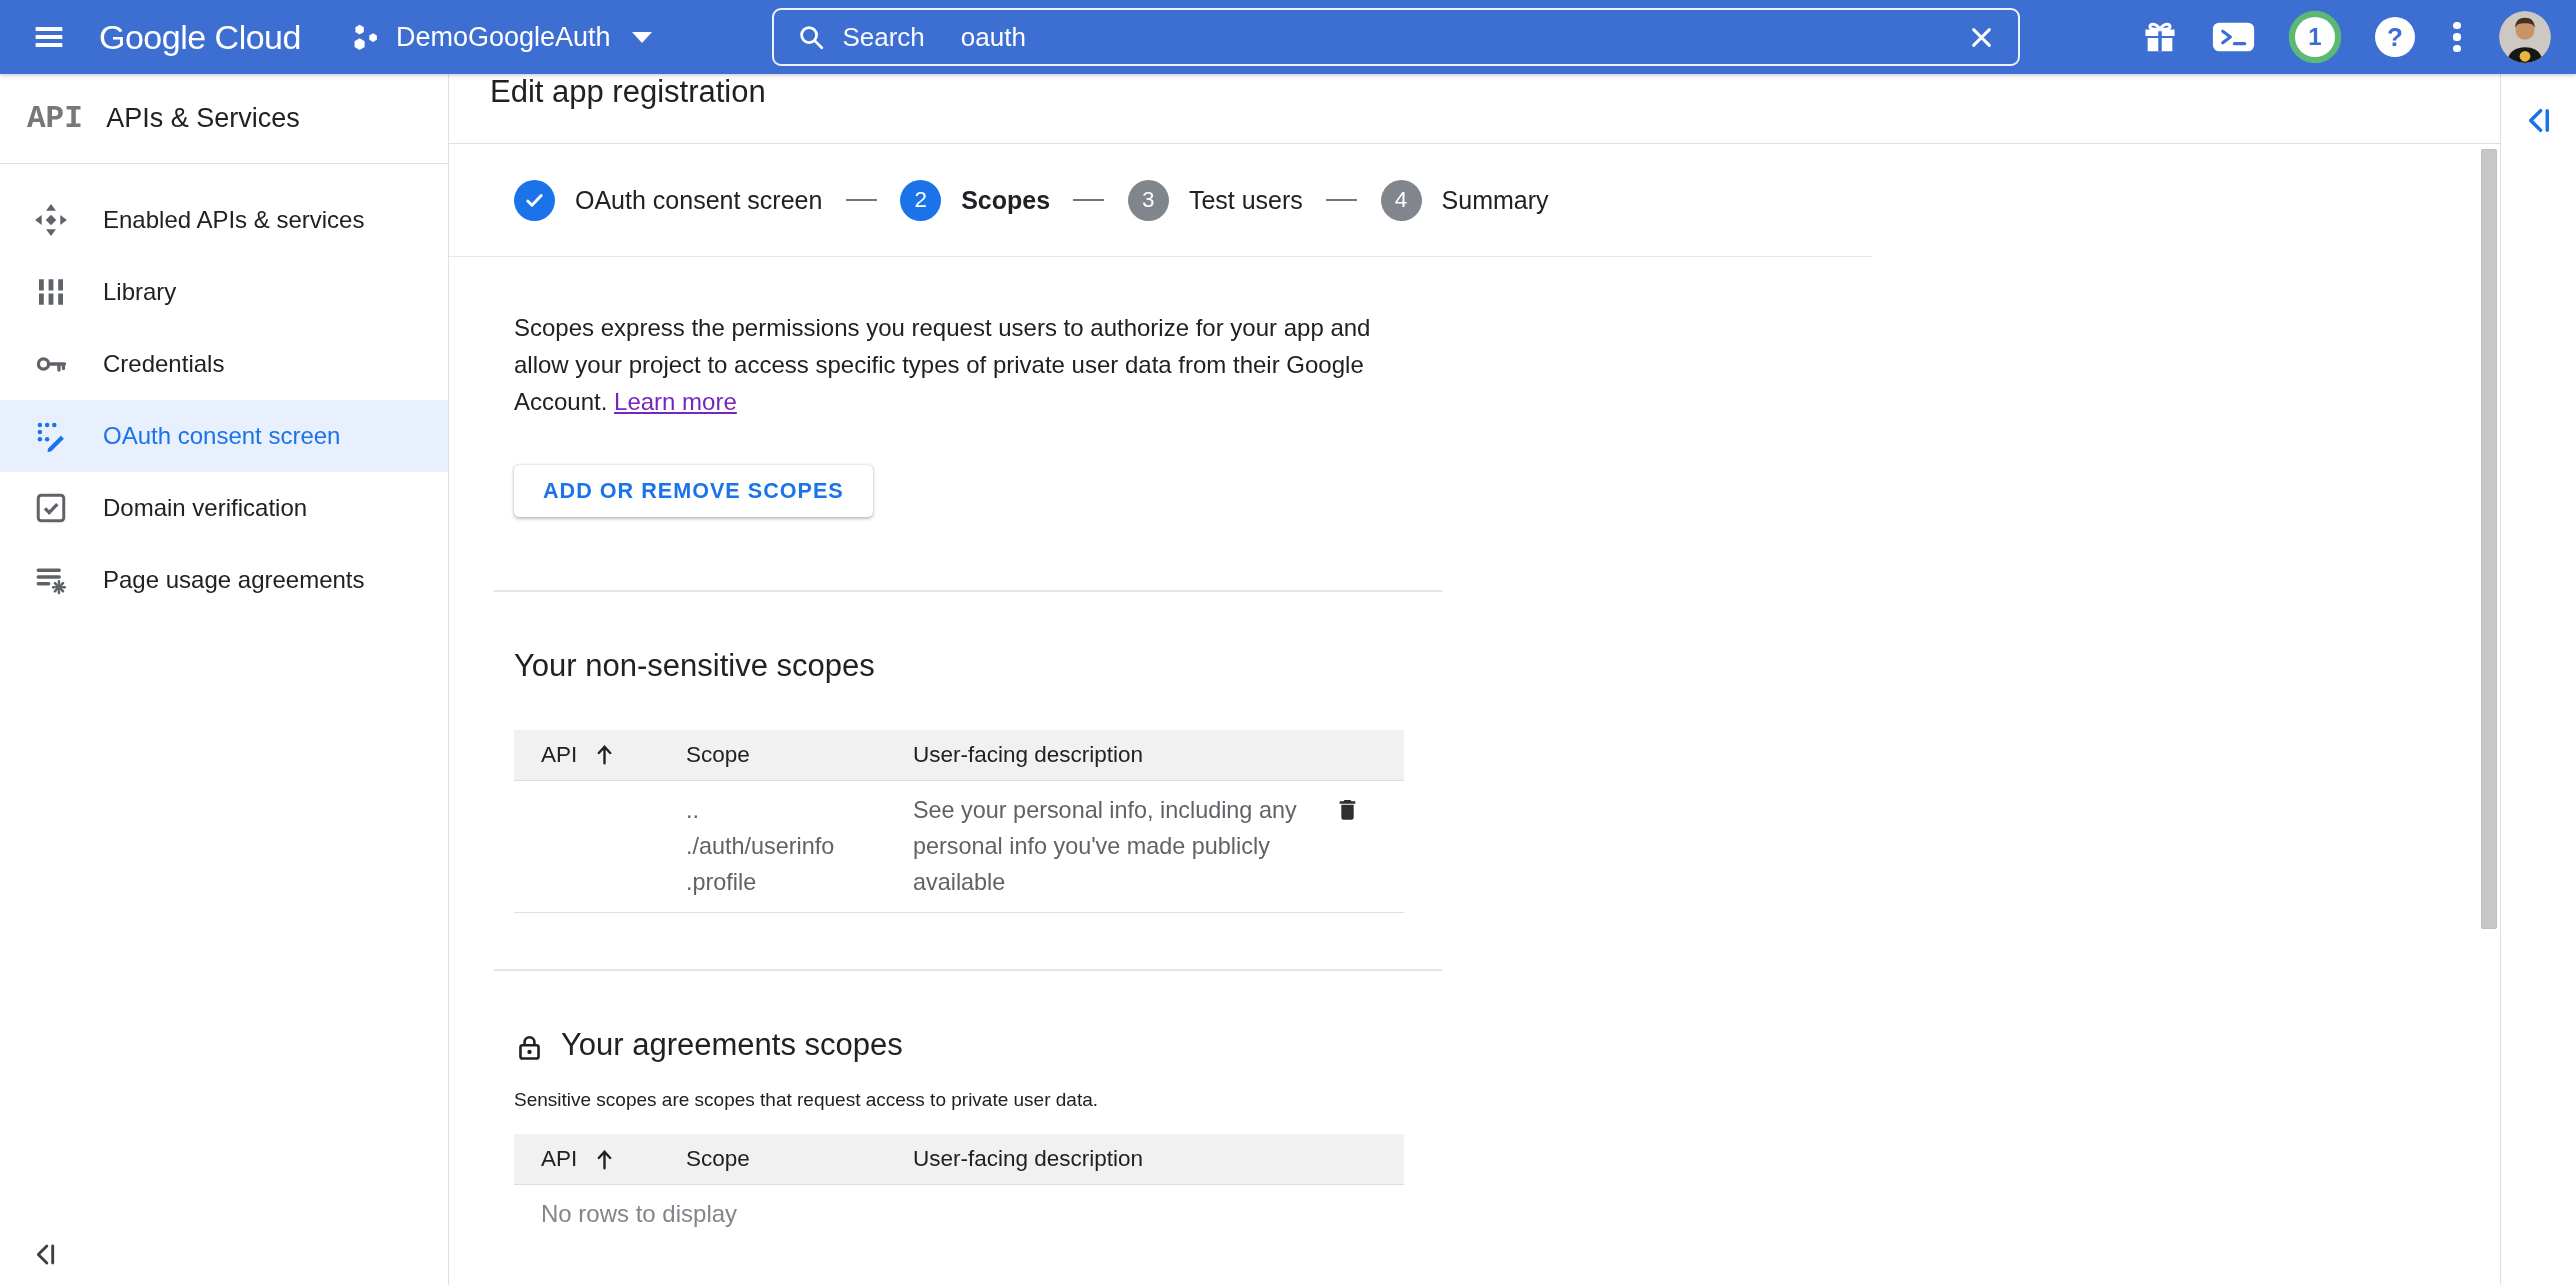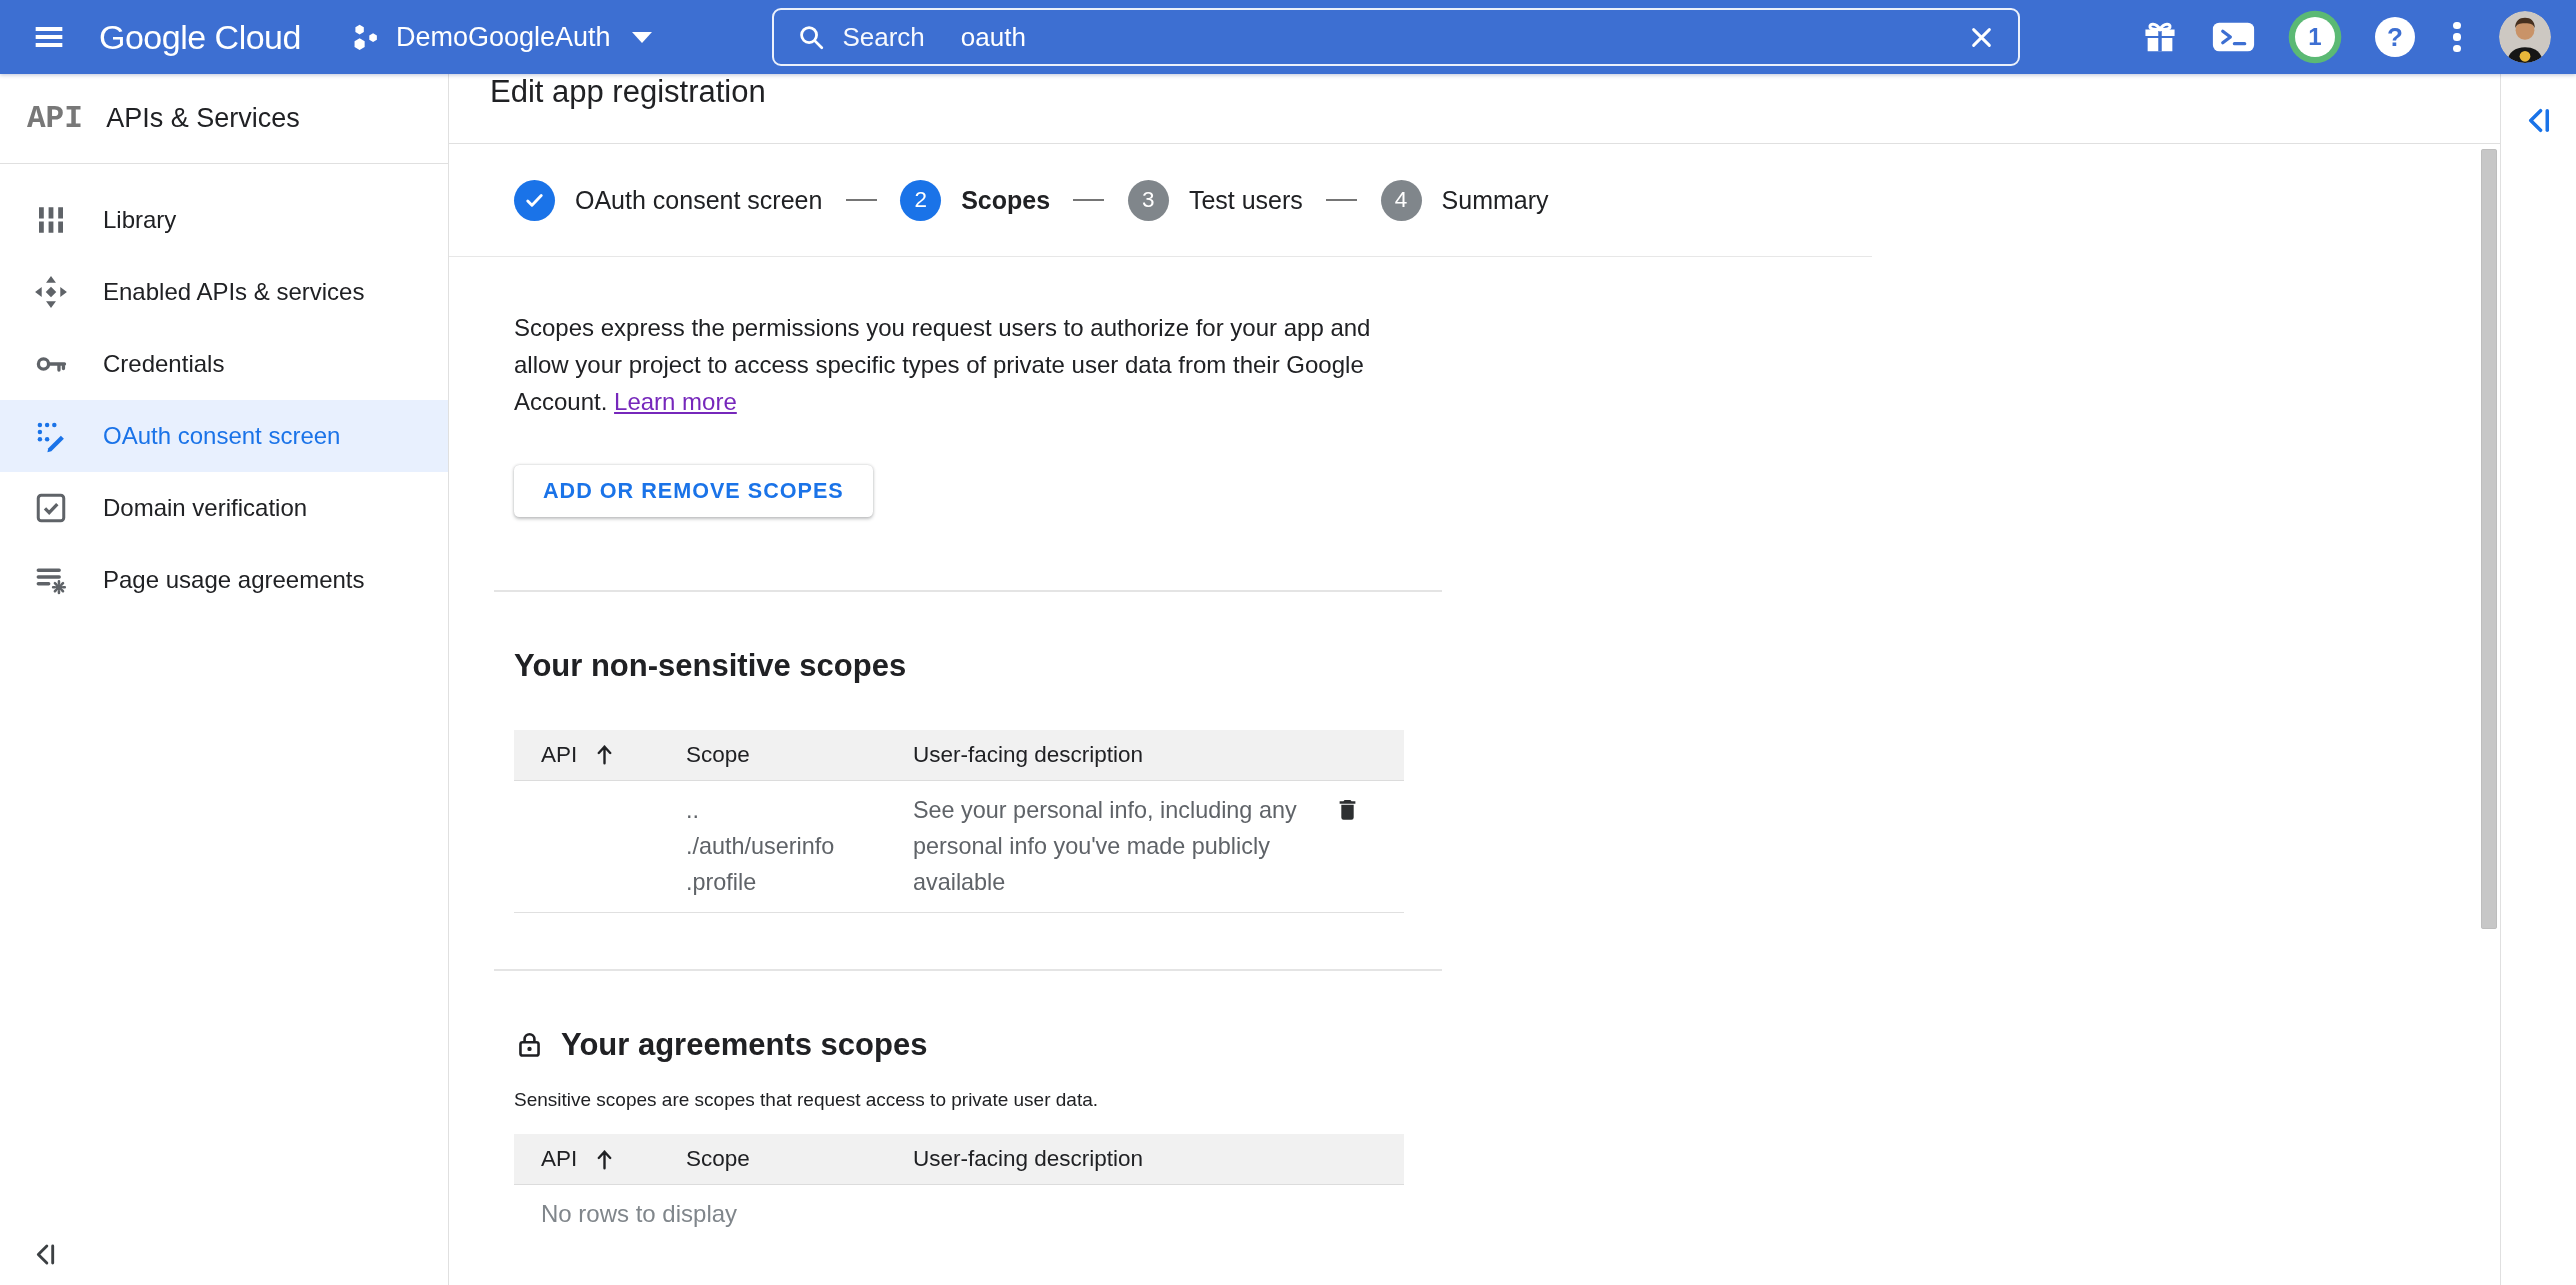--- a/index.html
+++ b/index.html
@@ -79,22 +79,22 @@
   .learn-more{color:var(--link-purple);text-decoration:underline;cursor:pointer}
 
   .add-btn{margin:45px 0 4px 65px;height:52px;padding:0 29px;border:none;border-radius:5.4px;
     background:#fff;color:var(--accent-blue);font-size:21.6px;font-weight:700;letter-spacing:1px;
     font-family:inherit;cursor:pointer;
     box-shadow:0 1.8px 3.6px rgba(60,64,67,.3),0 0 2.7px rgba(60,64,67,.18)}
 
   .hr{height:1.8px;background:#e4e4e4;margin-left:45px;width:948px}
   .hr1{margin-top:69px}.hr2{margin-top:56px}
 
-  .section-heading{margin:56px 0 0 65px;font-size:31px;font-weight:700;color:var(--text);
-    display:flex;align-items:center}
+  .section-heading{margin:56px 0 0 65px;font-size:31px;font-weight:400;color:var(--text);
+    display:flex;align-items:flex-end}
   .section-heading .lock{margin-right:16px;display:flex}
   .sens-note{margin:26px 0 0 65px;font-size:19px;color:var(--text)}
 
   .stable{margin-left:65px;width:890px}
   .t1{margin-top:46px}.t2{margin-top:23.4px}
   .thead{display:flex;align-items:center;height:51px;background:var(--table-header-bg);
     border-bottom:1.8px solid #dcdcdc;font-size:22.5px;color:var(--text)}
   .th-api{width:172px;padding-left:27px;display:flex;align-items:center;cursor:pointer}
   .th-api .sort{margin-left:14.4px;display:flex}
   .th-scope{width:227px}
@@ -196,33 +196,33 @@
   <div class="sidebar">
     <div class="sidebar-header">
       <span class="api-logo">API</span>
       <span class="sidebar-title">APIs &amp; Services</span>
     </div>
     <div class="nav">
 
       <div class="nav-item">
         <span class="nav-ico">
           <svg viewBox="0 0 24 24" width="36" height="36" fill="currentColor">
+            <path d="M12 1.4 15.3 5.8H8.7zM22.6 12 18.2 15.3V8.7zM12 22.6 8.7 18.2h6.6zM1.4 12 5.8 8.7v6.6zM12 8.5 15.5 12 12 15.5 8.5 12z"></path>
+          </svg>
+        </span>
+        <span class="nav-label">Enabled APIs &amp; services</span>
+      </div>
+
+      <div class="nav-item">
+        <span class="nav-ico">
+          <svg viewBox="0 0 24 24" width="36" height="36" fill="currentColor">
             <path d="M4 3.5h3.2V11H4zM10.4 3.5h3.2V11h-3.2zM16.8 3.5H20V11h-3.2zM4 13h3.2v7.5H4zM10.4 13h3.2v7.5h-3.2zM16.8 13H20v7.5h-3.2z"></path>
           </svg>
         </span>
         <span class="nav-label">Library</span>
-      </div>
-
-      <div class="nav-item">
-        <span class="nav-ico">
-          <svg viewBox="0 0 24 24" width="36" height="36" fill="currentColor">
-            <path d="M12 1.4 15.3 5.8H8.7zM22.6 12 18.2 15.3V8.7zM12 22.6 8.7 18.2h6.6zM1.4 12 5.8 8.7v6.6zM12 8.5 15.5 12 12 15.5 8.5 12z"></path>
-          </svg>
-        </span>
-        <span class="nav-label">Enabled APIs &amp; services</span>
       </div>
 
       <div class="nav-item">
         <span class="nav-ico">
           <svg viewBox="0 0 24 24" width="36" height="36" fill="none" stroke="currentColor" stroke-width="2.2" stroke-linecap="round">
             <circle cx="7" cy="12" r="3.4"></circle>
               <path d="M10.4 12H21M17.3 12v4M20.3 12v3"></path>
           </svg>
         </span>
         <span class="nav-label">Credentials</span>

